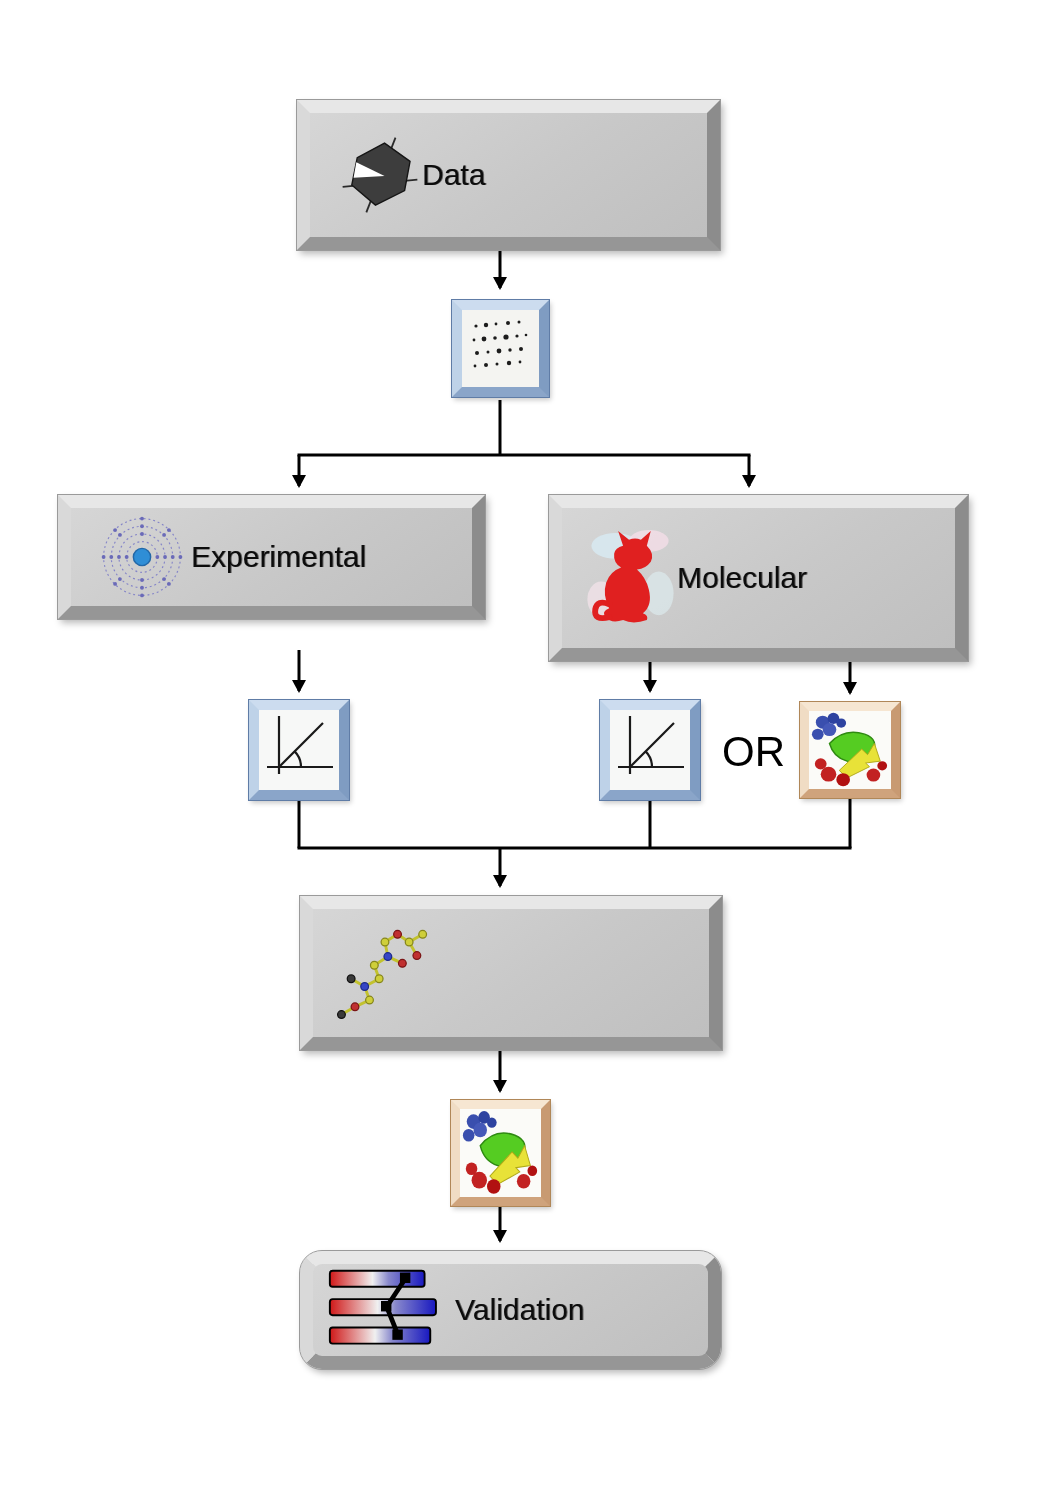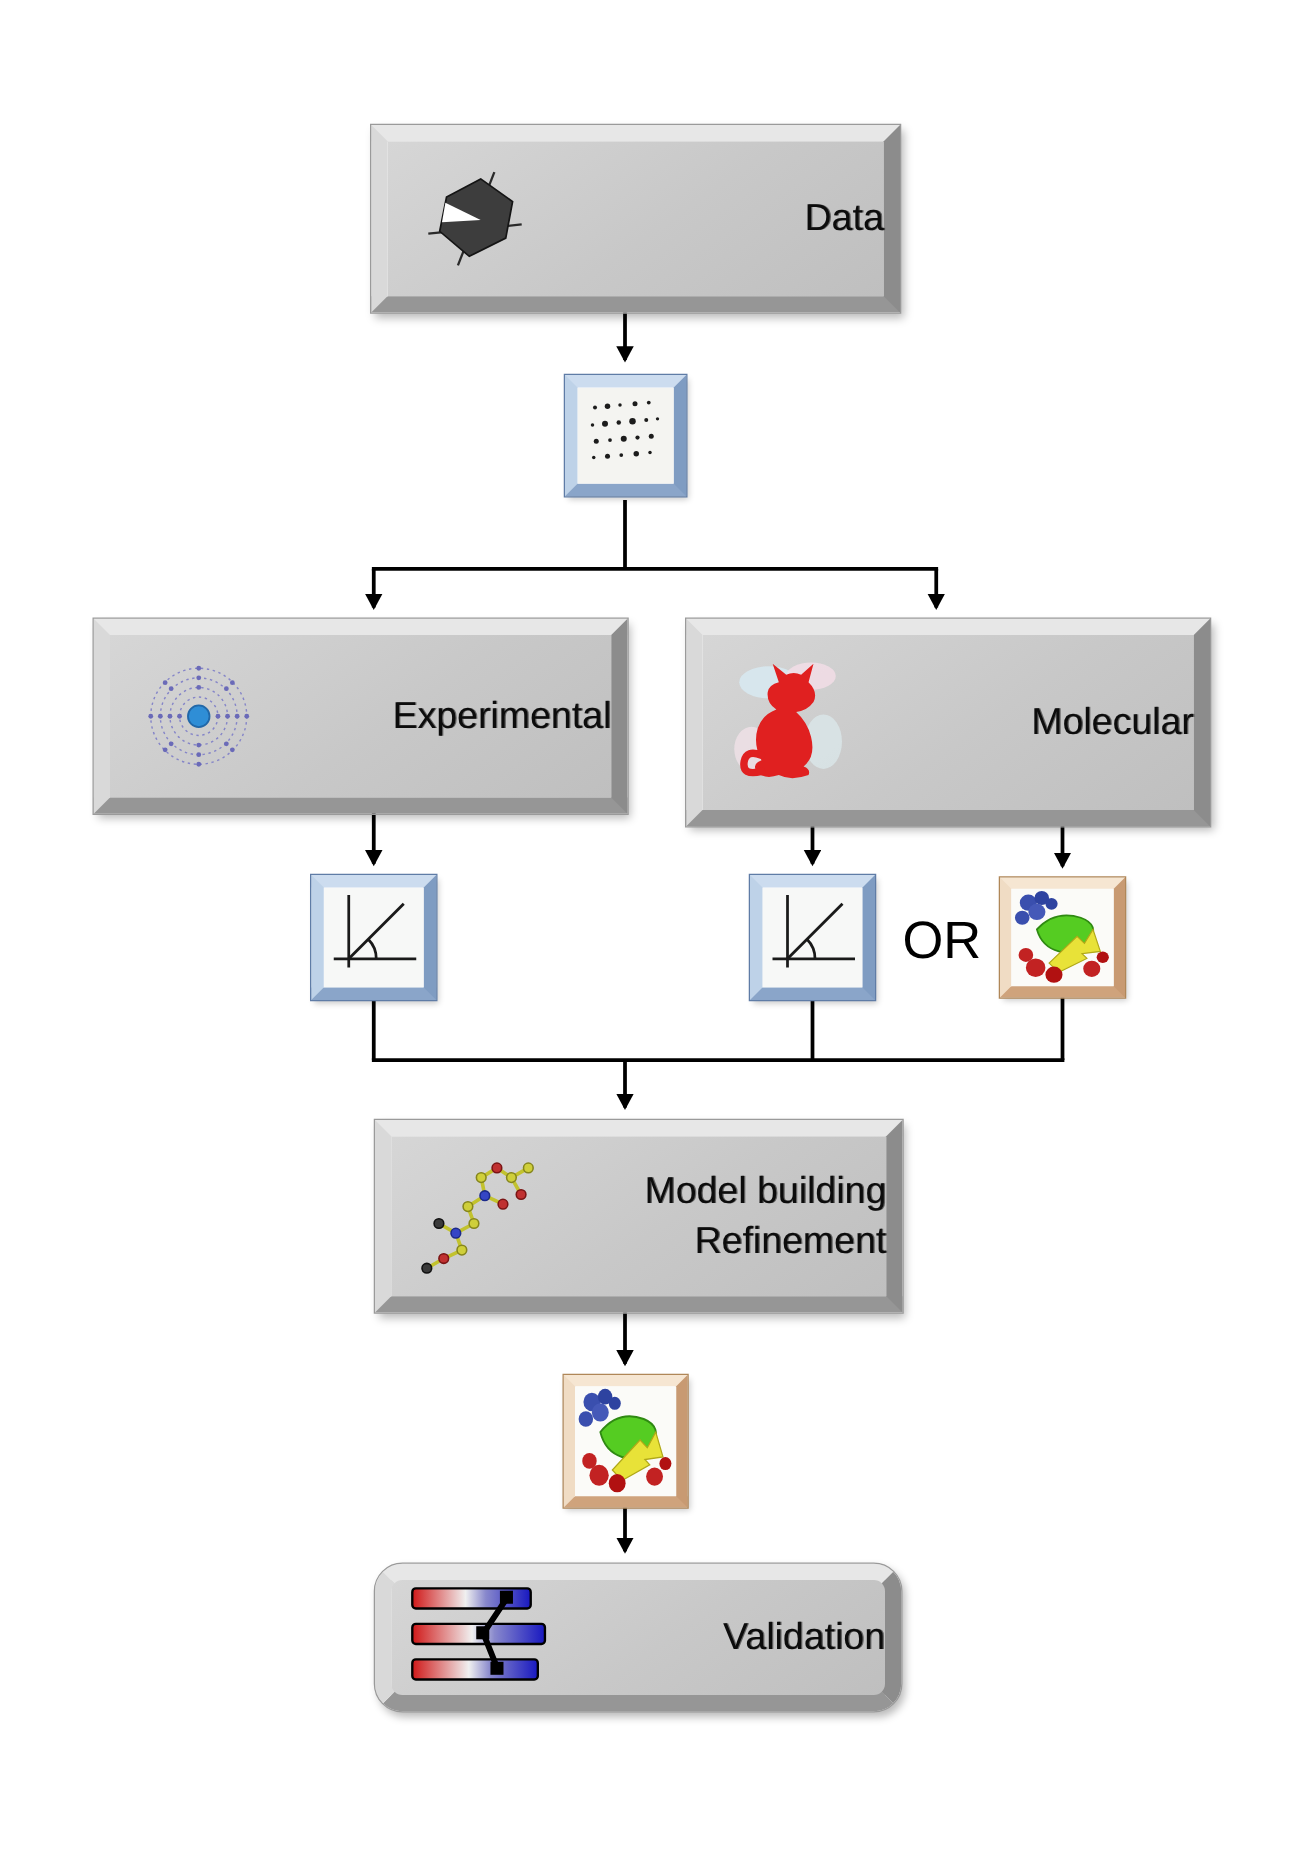--- a/index.html
+++ b/index.html
@@ -17,21 +17,21 @@
     position: absolute; z-index: 2;
     display: flex; align-items: center;
     background: linear-gradient(145deg, #d6d6d6 0%, #c8c8c8 55%, #bfbfbf 100%);
     border: 13px solid;
     border-color: #e7e7e7 #8c8c8c #969696 #d9d9d9;
     outline: 1px solid #9a9a9a;
     box-shadow: 3px 4px 7px rgba(0,0,0,0.28);
   }
   .box-icon { flex: 0 0 auto; display: flex; align-items: center; justify-content: center; }
   .box-label {
-    flex: 1 1 auto; text-align: right;
+    flex: 1 1 auto; text-align: left;
     font-size: 30px; line-height: 1.32; color: #0c0c0c;
     text-shadow: 1px 0 0 rgba(0,0,0,0.5);
   }
   .box-label span { display: block; }
 
   .icon-frame {
     position: absolute; z-index: 2;
     background: #fbfbfa;
     display: flex; align-items: center; justify-content: center;
     overflow: hidden;
@@ -122,21 +122,21 @@
           <circle cx="59" cy="39" r="2.0"></circle>
         <circle cx="13" cy="56" r="1.4"></circle>
           <circle cx="24" cy="55" r="2.0"></circle>
           <circle cx="35" cy="54" r="1.5"></circle>
           <circle cx="47" cy="53" r="2.2"></circle>
           <circle cx="58" cy="52" r="1.4"></circle>
       </g>
     </svg>
   </div>
 
-  <div class="flow-box" style="left:75px; top:495px; width:427px; height:156px;">
+  <div class="flow-box" style="left:58px; top:495px; width:427px; height:124px;">
     <div class="box-icon" style="margin-left:22px; width:98px;">
       <svg viewBox="0 0 100 100" width="96" height="96">
         <g fill="none" stroke="#8585c8" stroke-width="1.2" stroke-dasharray="2 3">
           <circle cx="50" cy="50" r="16"></circle>
             <circle cx="50" cy="50" r="24"></circle>
           <circle cx="50" cy="50" r="32"></circle>
             <circle cx="50" cy="50" r="40"></circle>
         </g>
         <g fill="#6a6ab8">
           <circle cx="90" cy="50" r="2"></circle>
@@ -250,24 +250,20 @@
           <circle cx="40" cy="74" r="4" fill="#3545c5" stroke="#1c2a8a"></circle>
           <circle cx="45" cy="88" r="4" fill="#cfcf3a" stroke="#86861c"></circle>
           <circle cx="30" cy="95" r="4" fill="#c03030" stroke="#7a1414"></circle>
           <circle cx="16" cy="103" r="4" fill="#3a3a3a" stroke="#111111"></circle>
           <circle cx="94" cy="42" r="4" fill="#c03030" stroke="#7a1414"></circle>
           <circle cx="79" cy="50" r="4" fill="#c03030" stroke="#7a1414"></circle>
           <circle cx="26" cy="66" r="4" fill="#3a3a3a" stroke="#111111"></circle>
         </g>
       </svg>
     </div>
-    <div class="box-label">
-      <span>Model building</span>
-      <span>Refinement</span>
-    </div>
   </div>
 
   <div class="icon-frame frame-peach" style="left:451px; top:1100px; width:99px; height:106px;">
     <svg viewBox="0 0 84 84" width="81" height="88" preserveAspectRatio="none">
       <rect x="0" y="0" width="84" height="84" fill="#fbfbf8"></rect>
       <circle cx="14" cy="12" r="7" fill="#3a4fae"></circle>
         <circle cx="25" cy="8" r="6" fill="#2e43a0"></circle>
       <circle cx="9" cy="25" r="6" fill="#3a4fae"></circle>
         <circle cx="21" cy="20" r="7" fill="#4559b8"></circle>
       <circle cx="33" cy="13" r="5" fill="#2e43a0"></circle>

